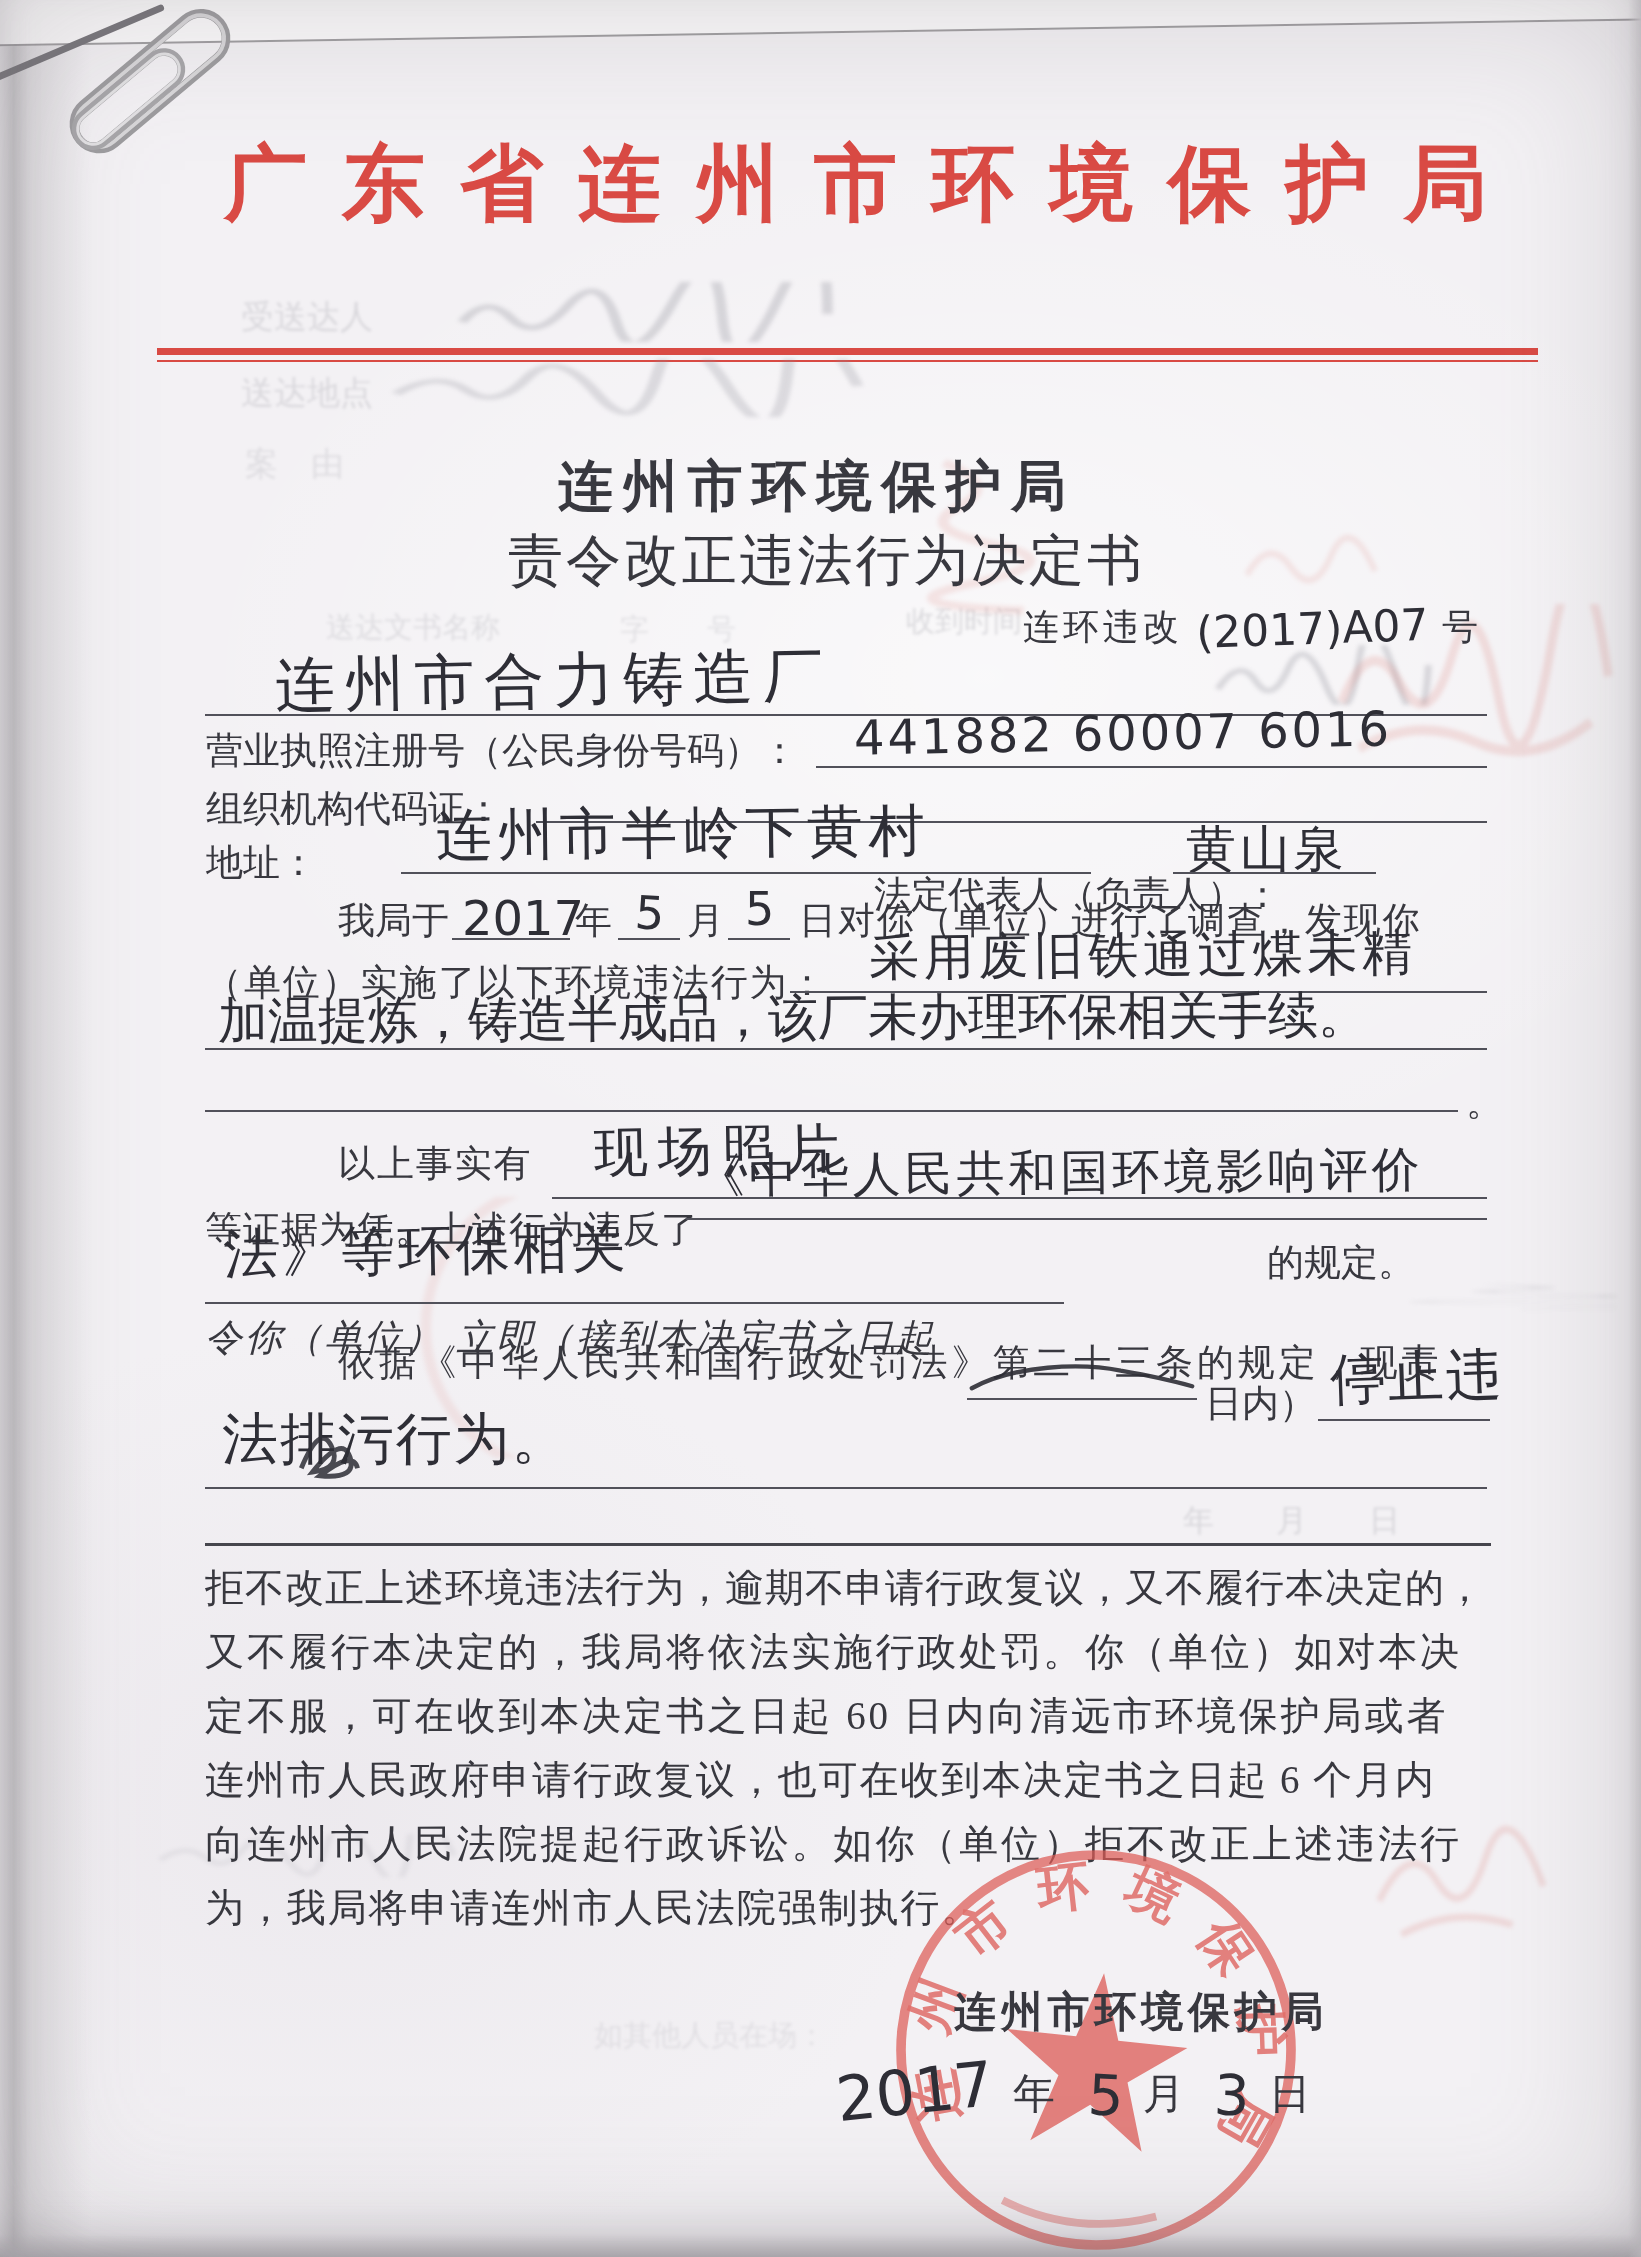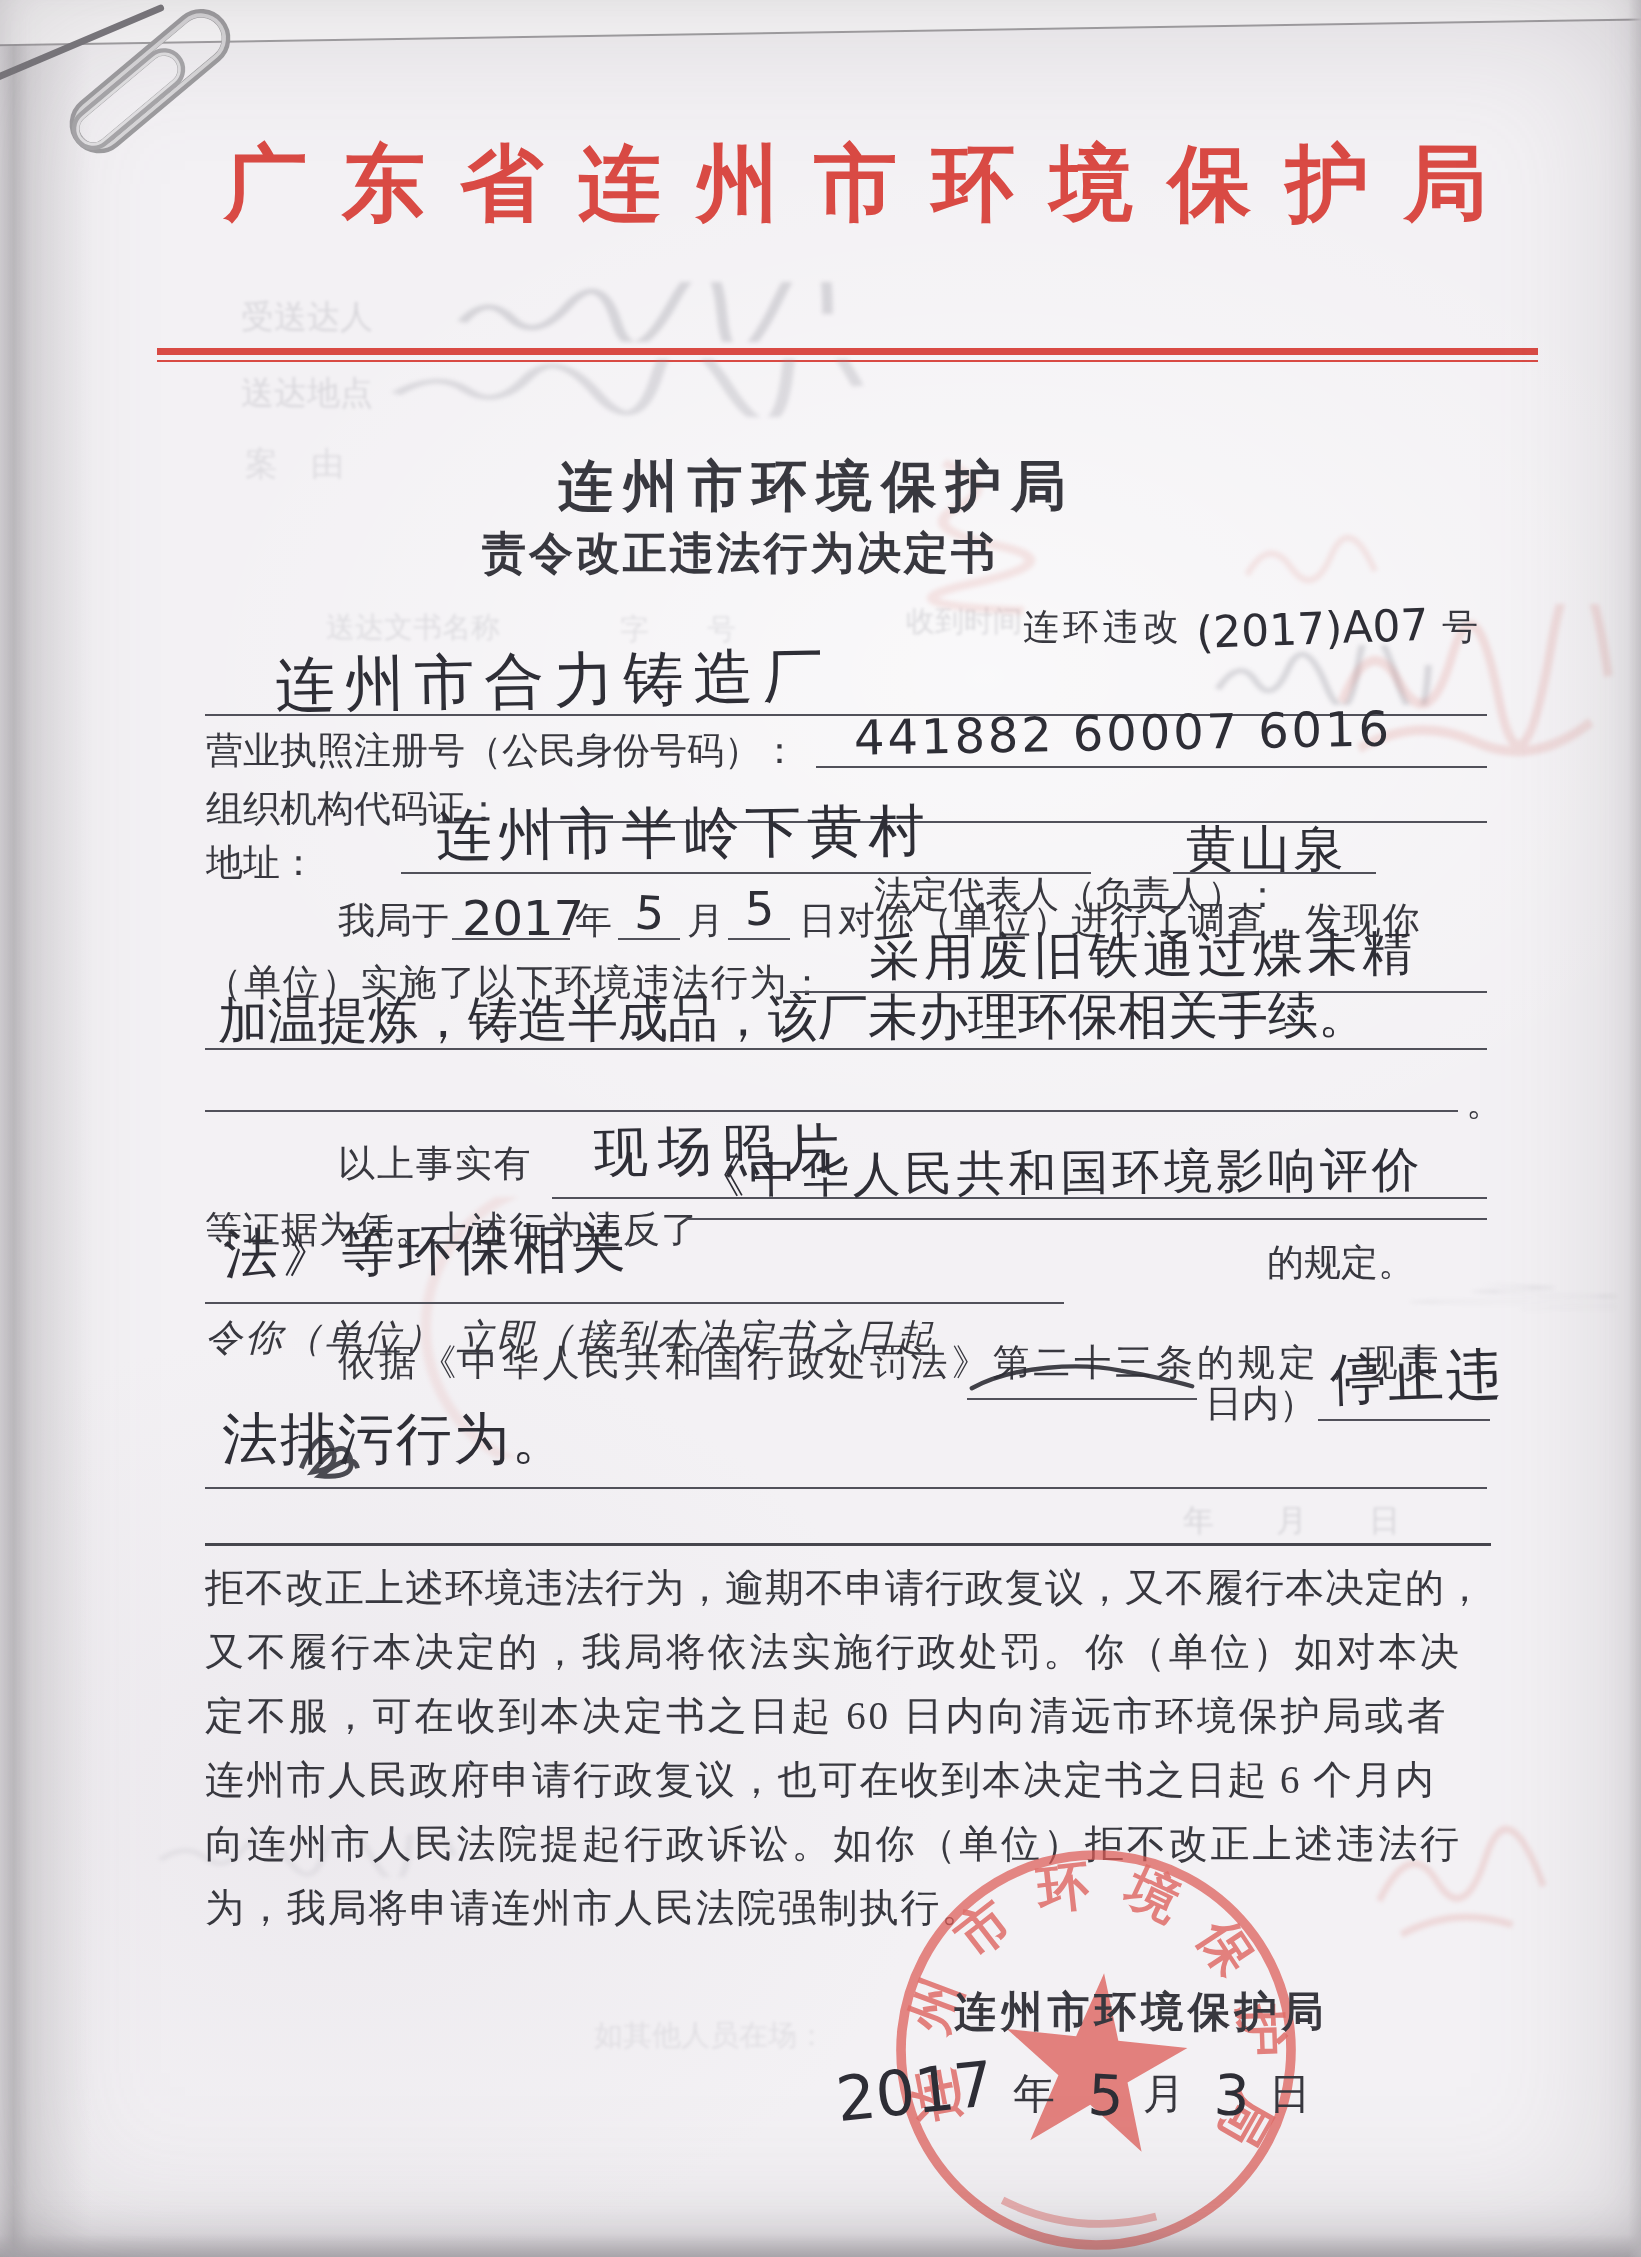--- a/index.html
+++ b/index.html
@@ -99,21 +99,21 @@
   <div class="sq blur2" style="left:154px;top:1834px;width:319px;height:43px;opacity:.13;">
     <svg viewBox="0 0 100 20" preserveAspectRatio="none">
         <path d="M2,12 q8,-8 14,-1 t12,-4 t14,5 t12,-6 t14,4 t12,-5 t14,5" fill="none" stroke="currentColor" stroke-width="2.2"></path>
       </svg></div>
   <div class="sq blur2" style="left:1588px;top:1284px;width:29px;height:212px;opacity:.16;transform:rotate(90deg);transform-origin:14.5px 14.5px;">
     <svg viewBox="0 0 100 20" preserveAspectRatio="none">
         <path d="M2,12 q10,-9 18,-2 t16,-5 t18,6 t16,-7 t18,5" fill="none" stroke="currentColor" stroke-width="2.4"></path>
       </svg></div>
 
   <div class="abs printed" style="left:558px;top:450px;font-size:55px;font-weight:bold;letter-spacing:9.7px;">连州市环境保护局</div>
-  <div class="abs printed" style="left:482px;top:524px;font-size:44px;font-weight:bold;letter-spacing:2.9px;">责令改正违法行为决定书</div>
+  <div class="abs printed" style="left:508px;top:524px;font-size:55px;font-weight:normal;letter-spacing:2.9px;">责令改正违法行为决定书</div>
 
   <div class="abs" style="left:1023px;top:601px;display:flex;align-items:flex-end;gap:13.5px;">
     <span class="printed" style="font-size:36px;letter-spacing:3.9px;">连环违改</span>
     <span class="hw" style="font-size:44px;transform:rotate(-2deg) translateY(1.9px);">(2017)A07</span>
     <span class="printed" style="font-size:36px;">号</span>
   </div>
 
   <div class="abs hw" style="left:275px;top:641px;font-size:60px;letter-spacing:9.7px;transform:rotate(-1deg);">连州市合力铸造厂</div>
   <div class="uline" style="left:205px;top:714px;width:1282px;"></div>
 

